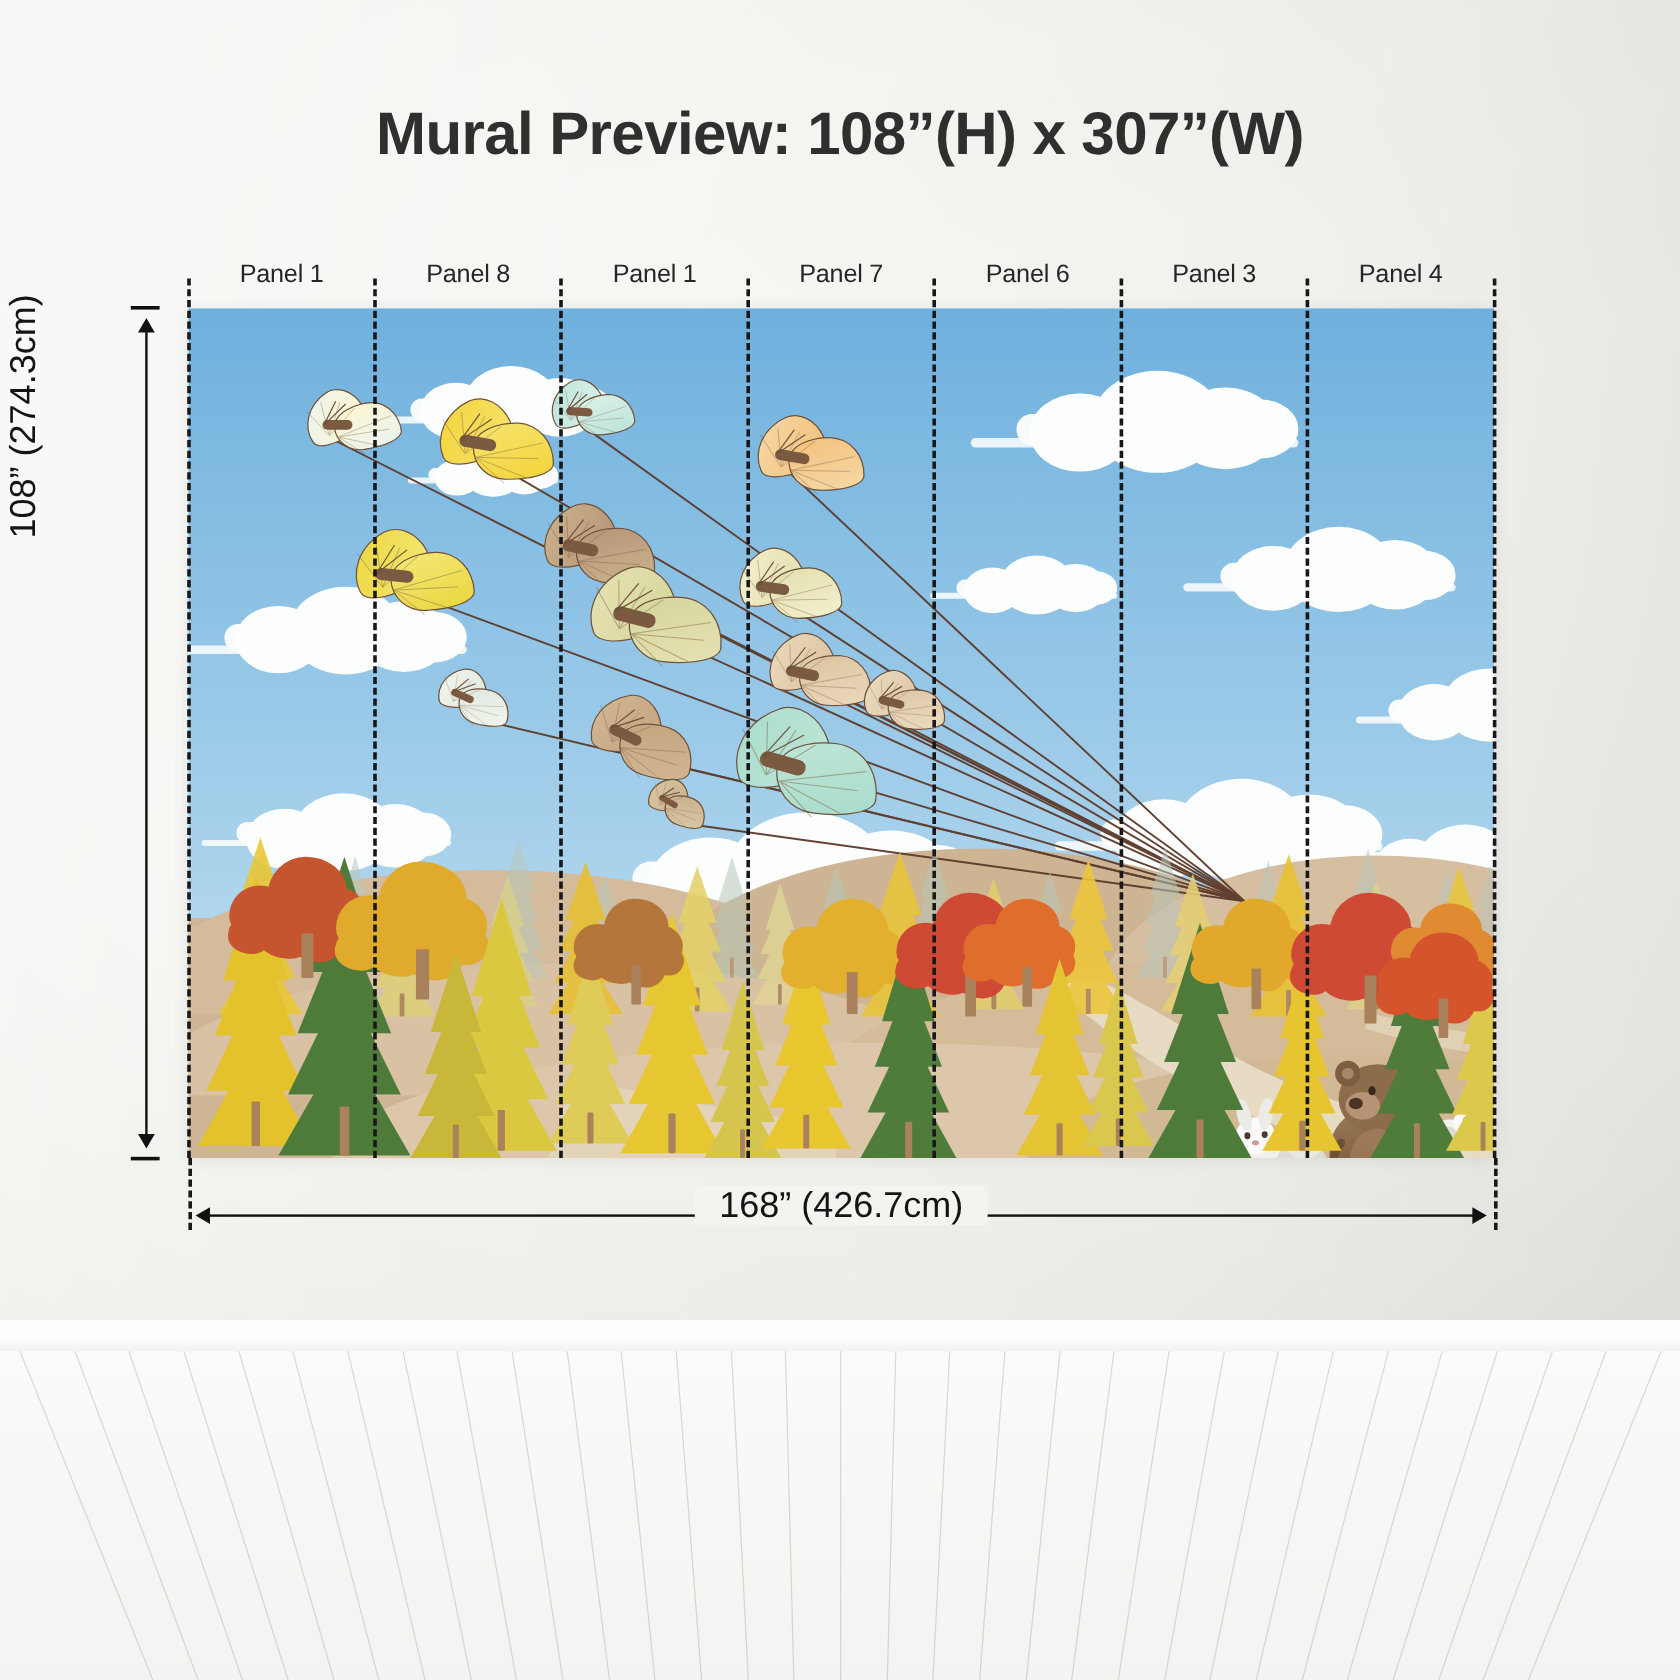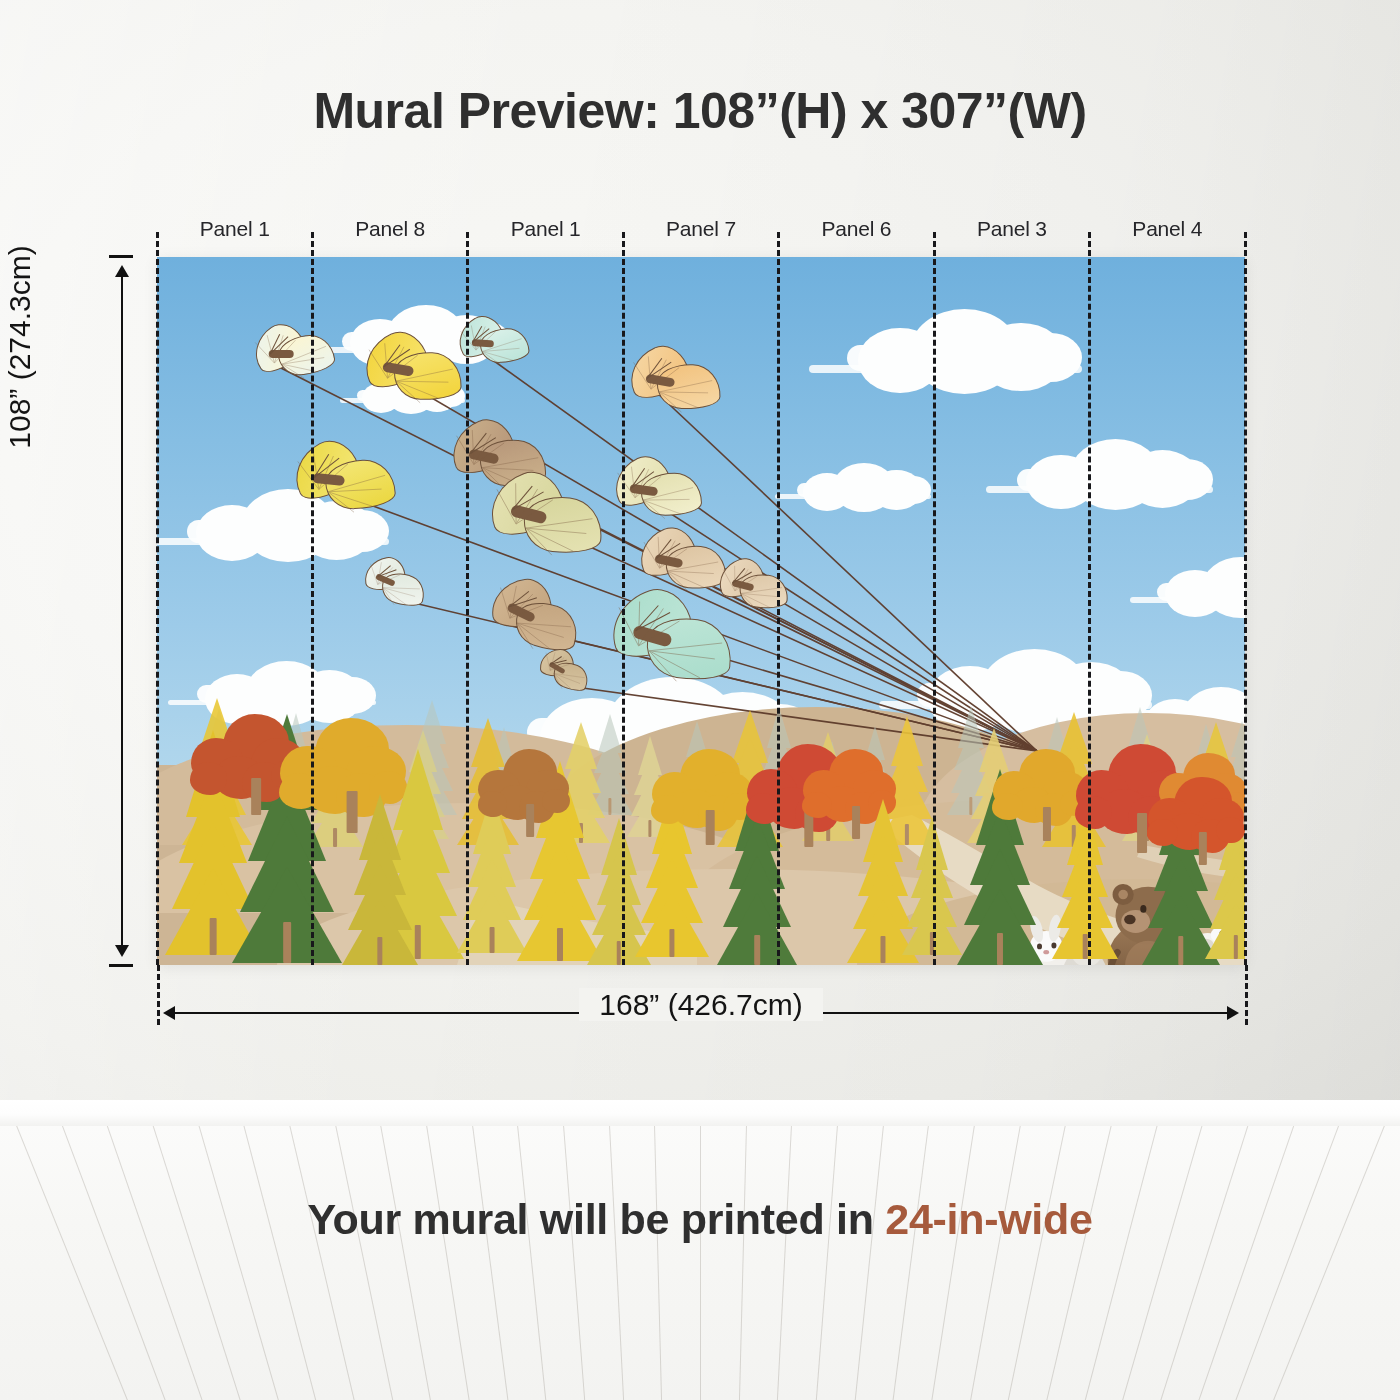--- a/index.html
+++ b/index.html
@@ -1036,16 +1036,13 @@
     <div class="plank" style="left: 1120px; transform: rotate(13.2deg);"></div>
     <div class="plank" style="left: 1166.67px; transform: rotate(14.6667deg);"></div>
     <div class="plank" style="left: 1213.33px; transform: rotate(16.1333deg);"></div>
     <div class="plank" style="left: 1260px; transform: rotate(17.6deg);"></div>
     <div class="plank" style="left: 1306.67px; transform: rotate(19.0667deg);"></div>
     <div class="plank" style="left: 1353.33px; transform: rotate(20.5333deg);"></div>
     <div class="plank" style="left: 1400px; transform: rotate(22deg);"></div>
   </div>
 
 <div id="caption">
-  <div>
-    <span>Your mural will be printed in </span><span class="accent">24-in-wide</span>
-  </div>
 </div>
 
 </body></html>

